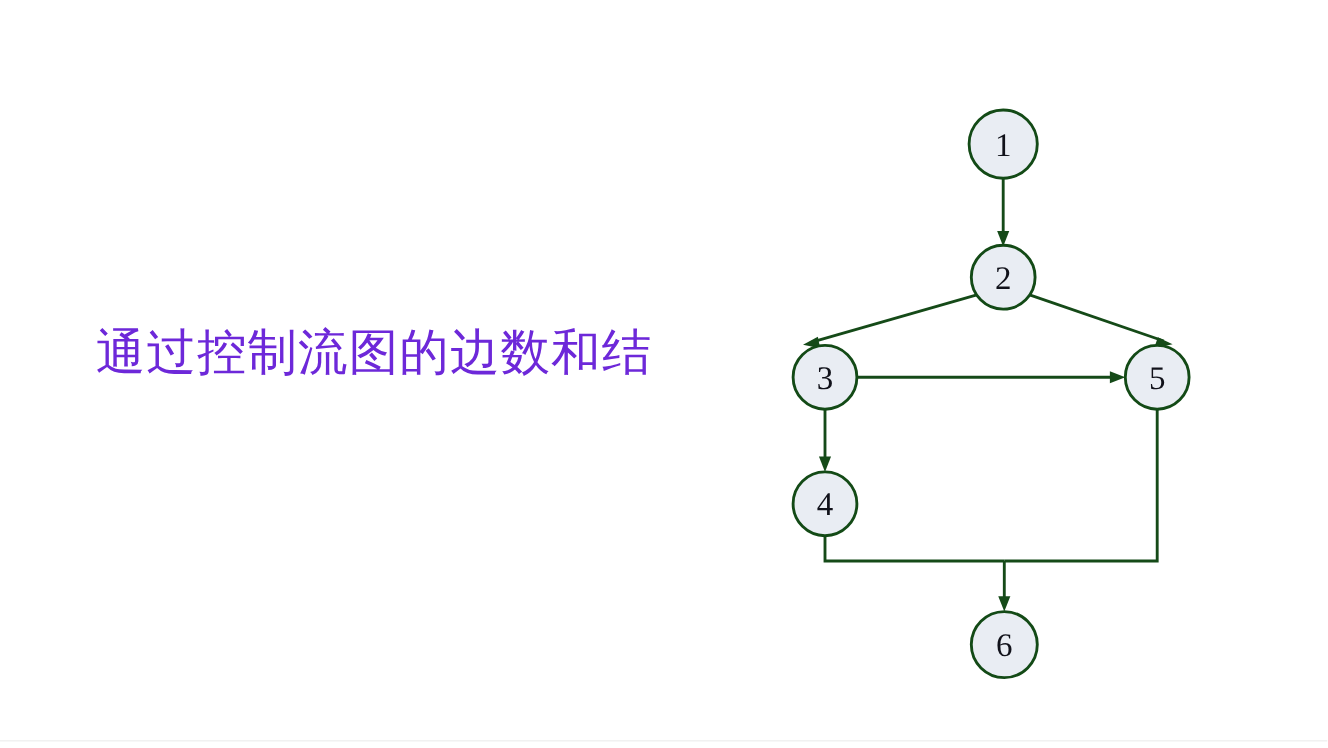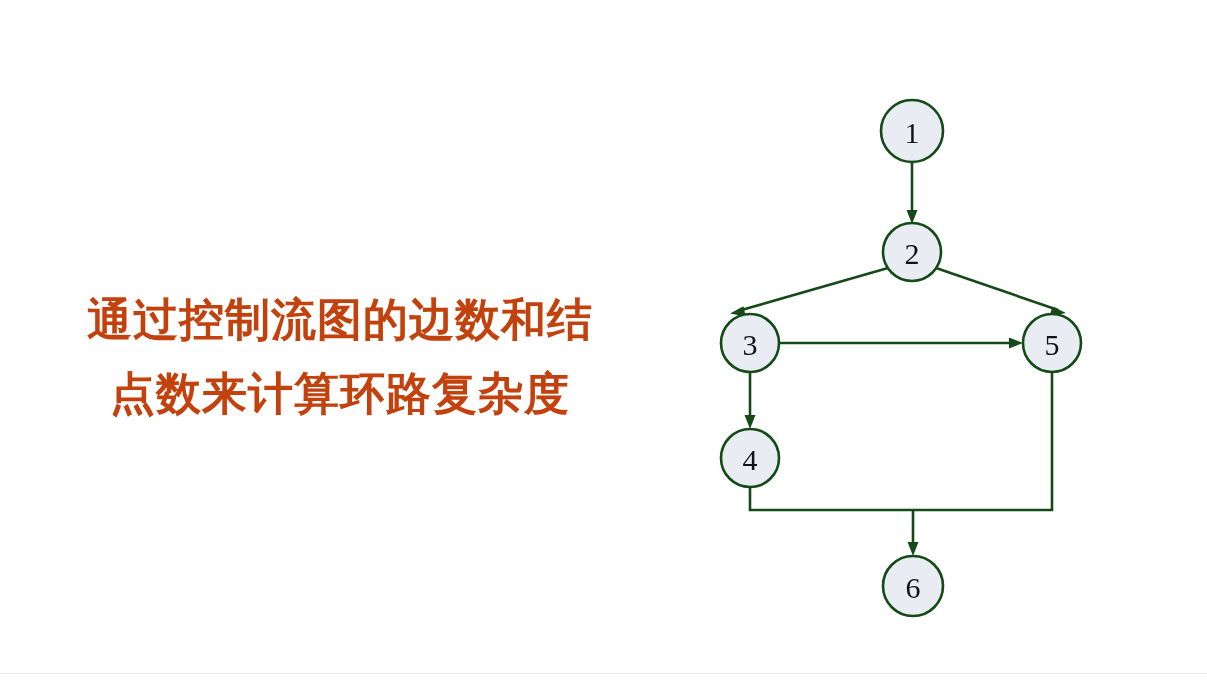--- a/index.html
+++ b/index.html
@@ -22,25 +22,25 @@
     position: absolute;
     left: 40px;
     top: 283px;
     width: 600px;
     text-align: center;
     user-select: none;
   }
   .caption-line {
     display: block;
     font-family: "DejaVu Sans", "Liberation Sans", sans-serif;
-    font-weight: bold;
+    font-weight: normal;
     font-size: 45px;
     line-height: 74px;
     letter-spacing: 1px;
-    color: #c2410c;
+    color: #6d28d9;
     white-space: nowrap;
   }
 
   
   #graph {
     position: absolute;
     left: 0;
     top: 0;
     width: 1207px;
     height: 680px;
@@ -79,21 +79,20 @@
     background: #ececec;
   }
 </style>
 </head>
 <body>
 
 <div id="slide">
 
   <div id="caption">
     <span class="caption-line">通过控制流图的边数和结</span>
-    <span class="caption-line">点数来计算环路复杂度</span>
   </div>
 
   <div id="graph">
     <svg class="cfg" width="1207" height="680" viewBox="0 0 1207 680">
 
       <g>
 
         <g>
           <line class="edge-line" x1="912" y1="162" x2="912" y2="216"></line>
           <polygon class="arrow-head" points="912,224 906.5,210 917.5,210"></polygon>

